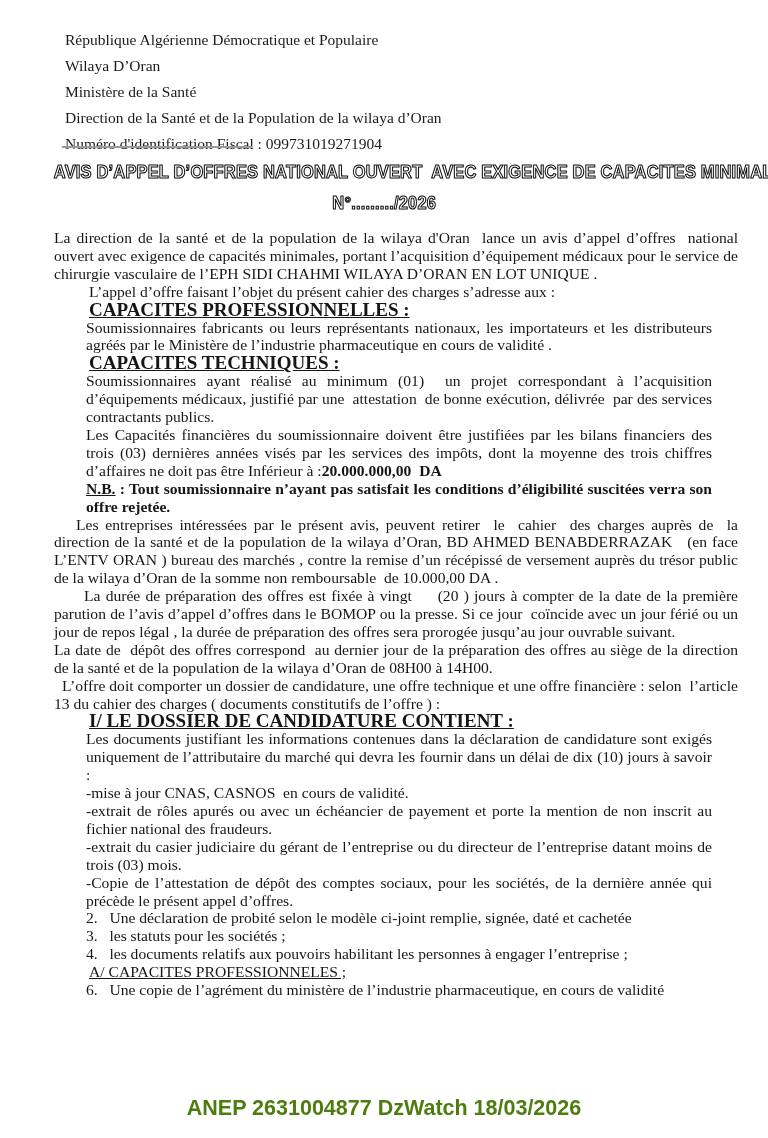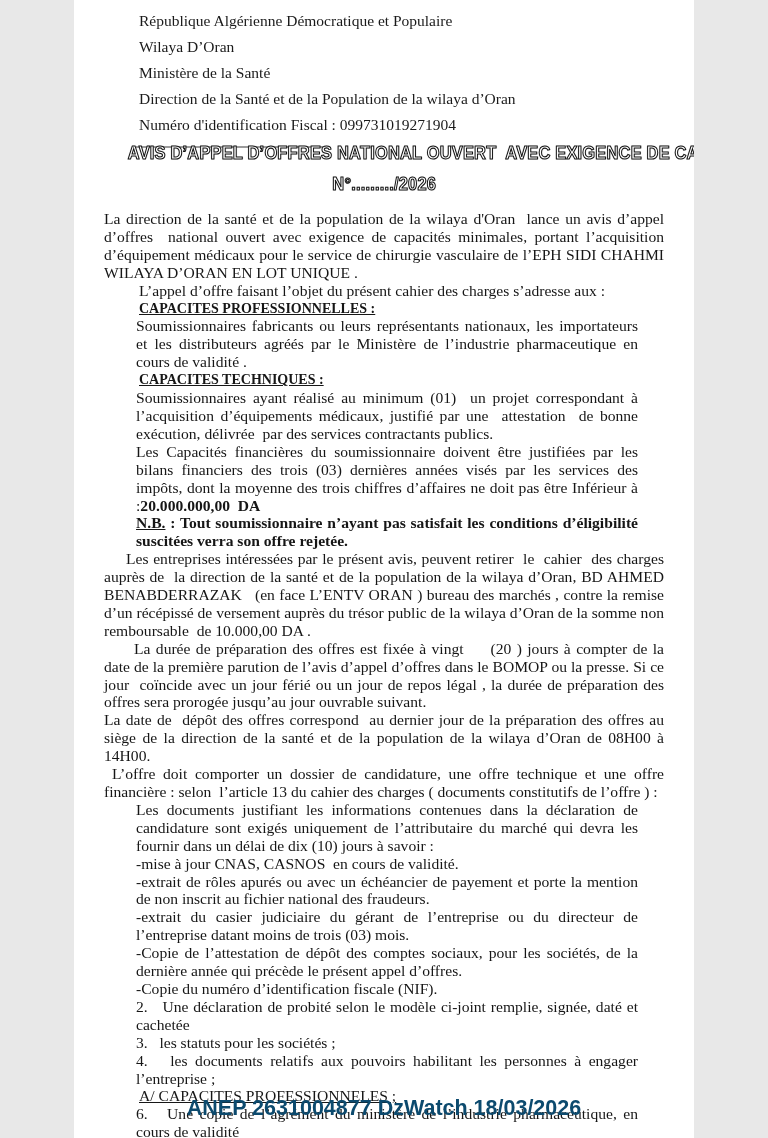--- a/index.html
+++ b/index.html
@@ -1,40 +1,40 @@
 <!DOCTYPE html>
 <html><head>
 <meta charset="utf-8">
 <style>
   html,body{margin:0;padding:0;background:#e8e8e8;}
   .page{
-    width:620px;height:1138px;background:#ffffff;position:relative;
+    width:768px;height:1138px;background:#ffffff;position:relative;
     margin:0 auto;overflow:hidden;
     font-family:"Liberation Serif", serif;color:#161616;
-    box-sizing:border-box;padding:8px 30px 0 30px;
+    box-sizing:border-box;padding:27px 30px 0 30px;
   }
   
   .hdr p{margin:0 0 0 35px;font-size:15.5px;line-height:26px;color:#1a1a1a;}
   .divider{position:absolute;left:62px;top:146px;width:190px;height:2px;background:#9b9b9b;}
   
   .title{text-align:center;margin:0;}
   .title .tl{
     display:block;font-family:"Liberation Sans", sans-serif;font-weight:700;
     font-size:17.5px;line-height:31px;color:#ffffff;
     -webkit-text-stroke:1.05px #141414;
     text-shadow:0 0 1px #141414;
     letter-spacing:.2px;white-space:nowrap;
   }
   .title .cond{display:inline-block;transform:scaleX(.94);transform-origin:center;}
   
-  .bodytxt{margin-top:10px;font-size:15.6px;line-height:17.9px;text-align:justify;}
+  .bodytxt{margin-top:10px;font-size:15.6px;line-height:17.9px;text-align:justify;margin-left:24px;}
   .b{margin:0;}
   .ml35{margin-left:35px;}
   .ind{margin-left:32px;margin-right:26px;}
-  .hu{font-weight:700;text-decoration:underline;font-size:14px;}
+  .hu{font-weight:700;text-decoration:underline;font-size:19px;}
   .u{text-decoration:underline;}
   .bold{font-weight:700;}
   .ti8{text-indent:8px;}
   .ti22{text-indent:22px;}
   .ti30{text-indent:30px;}
   
   .footer{
     position:absolute;left:0;right:0;top:1096px;text-align:center;
     font-family:"Liberation Sans", sans-serif;font-weight:700;font-size:21.5px;
   }
@@ -65,30 +65,30 @@
     <p class="b hu ml35">CAPACITES PROFESSIONNELLES :</p>
     <p class="b ind">Soumissionnaires fabricants ou leurs représentants nationaux, les importateurs et les distributeurs agréés par le Ministère de l’industrie pharmaceutique en cours de validité .</p>
     <p class="b hu ml35">CAPACITES TECHNIQUES :</p>
     <p class="b ind">Soumissionnaires ayant réalisé au minimum (01)&nbsp; un projet correspondant à l’acquisition d’équipements médicaux, justifié par une&nbsp; attestation&nbsp; de bonne exécution, délivrée&nbsp; par des services contractants publics.</p>
     <p class="b ind"><span>Les Capacités financières du soumissionnaire doivent être justifiées par les bilans financiers des trois (03) dernières années visés par les services des impôts, dont la moyenne des trois chiffres d’affaires ne doit pas être Inférieur à :</span><span class="bold">20.000.000,00&nbsp; DA</span></p>
     <p class="b ind bold"><span class="u">N.B.</span><span>&nbsp;: Tout soumissionnaire n’ayant pas satisfait les conditions d’éligibilité suscitées verra son offre rejetée.</span></p>
     <p class="b ti22">Les entreprises intéressées par le présent avis, peuvent retirer&nbsp; le&nbsp; cahier&nbsp; des charges auprès de&nbsp; la direction de la santé et de la population de la wilaya d’Oran, BD AHMED BENABDERRAZAK&nbsp;&nbsp; (en face L’ENTV ORAN ) bureau des marchés , contre la remise d’un récépissé de versement auprès du trésor public de la wilaya d’Oran de la somme non remboursable&nbsp; de 10.000,00 DA .</p>
     <p class="b ti30">La durée de préparation des offres est fixée à vingt&nbsp;&nbsp;&nbsp;&nbsp; (20 ) jours à compter de la date de la première parution de l’avis d’appel d’offres dans le BOMOP ou la presse. Si ce jour&nbsp; coïncide avec un jour férié ou un jour de repos légal , la durée de préparation des offres sera prorogée jusqu’au jour ouvrable suivant.</p>
     <p class="b">La date de&nbsp; dépôt des offres correspond&nbsp; au dernier jour de la préparation des offres au siège de la direction de la santé et de la population de la wilaya d’Oran de 08H00 à 14H00.</p>
     <p class="b ti8">L’offre doit comporter un dossier de candidature, une offre technique et une offre financière : selon&nbsp; l’article 13 du cahier des charges ( documents constitutifs de l’offre ) :</p>
+    <p class="b hu ml35">I/ LE DOSSIER DE CANDIDATURE CONTIENT :</p>
     <p class="b ind">Les documents justifiant les informations contenues dans la déclaration de candidature sont exigés uniquement de l’attributaire du marché qui devra les fournir dans un délai de dix (10) jours à savoir :</p>
     <p class="b ind">-mise à jour CNAS, CASNOS&nbsp; en cours de validité.</p>
     <p class="b ind">-extrait de rôles apurés ou avec un échéancier de payement et porte la mention de non inscrit au fichier national des fraudeurs.</p>
     <p class="b ind">-extrait du casier judiciaire du gérant de l’entreprise ou du directeur de l’entreprise datant moins de trois (03) mois.</p>
     <p class="b ind">-Copie de l’attestation de dépôt des comptes sociaux, pour les sociétés, de la dernière année qui précède le présent appel d’offres.</p>
-    <p class="b ind">-Copie du numéro d’identification fiscale (NIF).</p>
     <p class="b ind">2.&nbsp;&nbsp;&nbsp;Une déclaration de probité selon le modèle ci-joint remplie, signée, daté et cachetée</p>
     <p class="b ind">3.&nbsp;&nbsp;&nbsp;les statuts pour les sociétés ;</p>
     <p class="b ind">4.&nbsp;&nbsp;&nbsp;les documents relatifs aux pouvoirs habilitant les personnes à engager l’entreprise ;</p>
     <p class="b u ml35">A/ CAPACITES PROFESSIONNELES ;</p>
     <p class="b ind">6.&nbsp;&nbsp;&nbsp;Une copie de l’agrément du ministère de l’industrie pharmaceutique, en cours de validité</p>
   </div>
 
   <div class="footer">
-    <span style="color: #0c4a6e; margin-top: 36px;">ANEP 2631004877 DzWatch 18/03/2026</span>
+    <span style="color: #4d7c0f; margin-top: 36px;">ANEP 2631004877 DzWatch 18/03/2026</span>
   </div>
 
 </div>
 
 </body></html>

